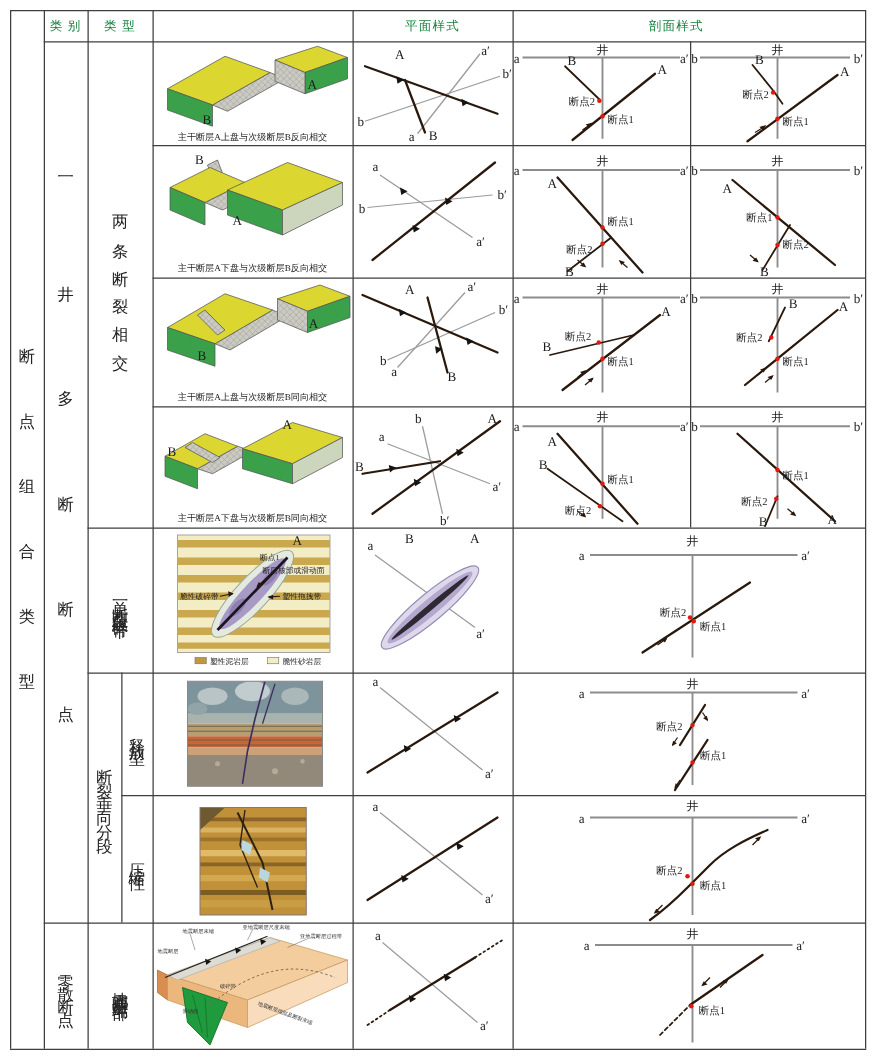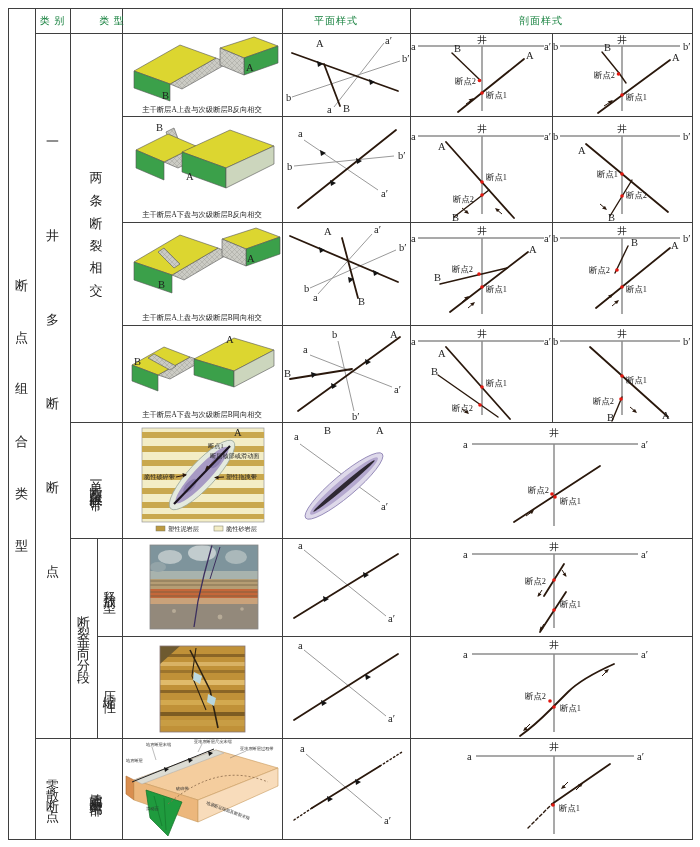--- a/index.html
+++ b/index.html
@@ -48,24 +48,24 @@
   <div class="gl" style="left:97px;top:538px;width:1px;height:200px"></div>
   <div class="gl" style="left:122px;top:8px;width:1px;height:831px"></div>
   <div class="gl" style="left:282px;top:8px;width:1px;height:831px"></div>
   <div class="gl" style="left:410px;top:8px;width:1px;height:831px"></div>
   <div class="gl" style="left:552px;top:33px;width:1px;height:389px"></div>
   <div class="gl" style="left:692px;top:8px;width:1px;height:831px"></div>
 
   <div class="cell hdr" style="left:35px;top:8px;width:35px;height:25px">
       <span>类 别</span>
     </div>
-  <div class="cell hdr" style="left:86px;top:8px;width:52px;height:25px">
+  <div class="cell hdr" style="left:70px;top:8px;width:52px;height:25px">
       <span>类 型</span>
     </div>
-  <div class="cell hdr" style="left:272px;top:8px;width:128px;height:25px">
+  <div class="cell hdr" style="left:282px;top:8px;width:128px;height:25px">
       <span>平面样式</span>
     </div>
   <div class="cell hdr" style="left:400px;top:8px;width:282px;height:25px">
       <span>剖面样式</span>
     </div>
 
   <div class="cell" style="left:8px;top:8px;width:27px;height:831px">
     <span class="vt" style="letter-spacing:52px">断点组合类型</span>
   </div>
   <div class="cell" style="left:35px;top:33px;width:35px;height:705px">

